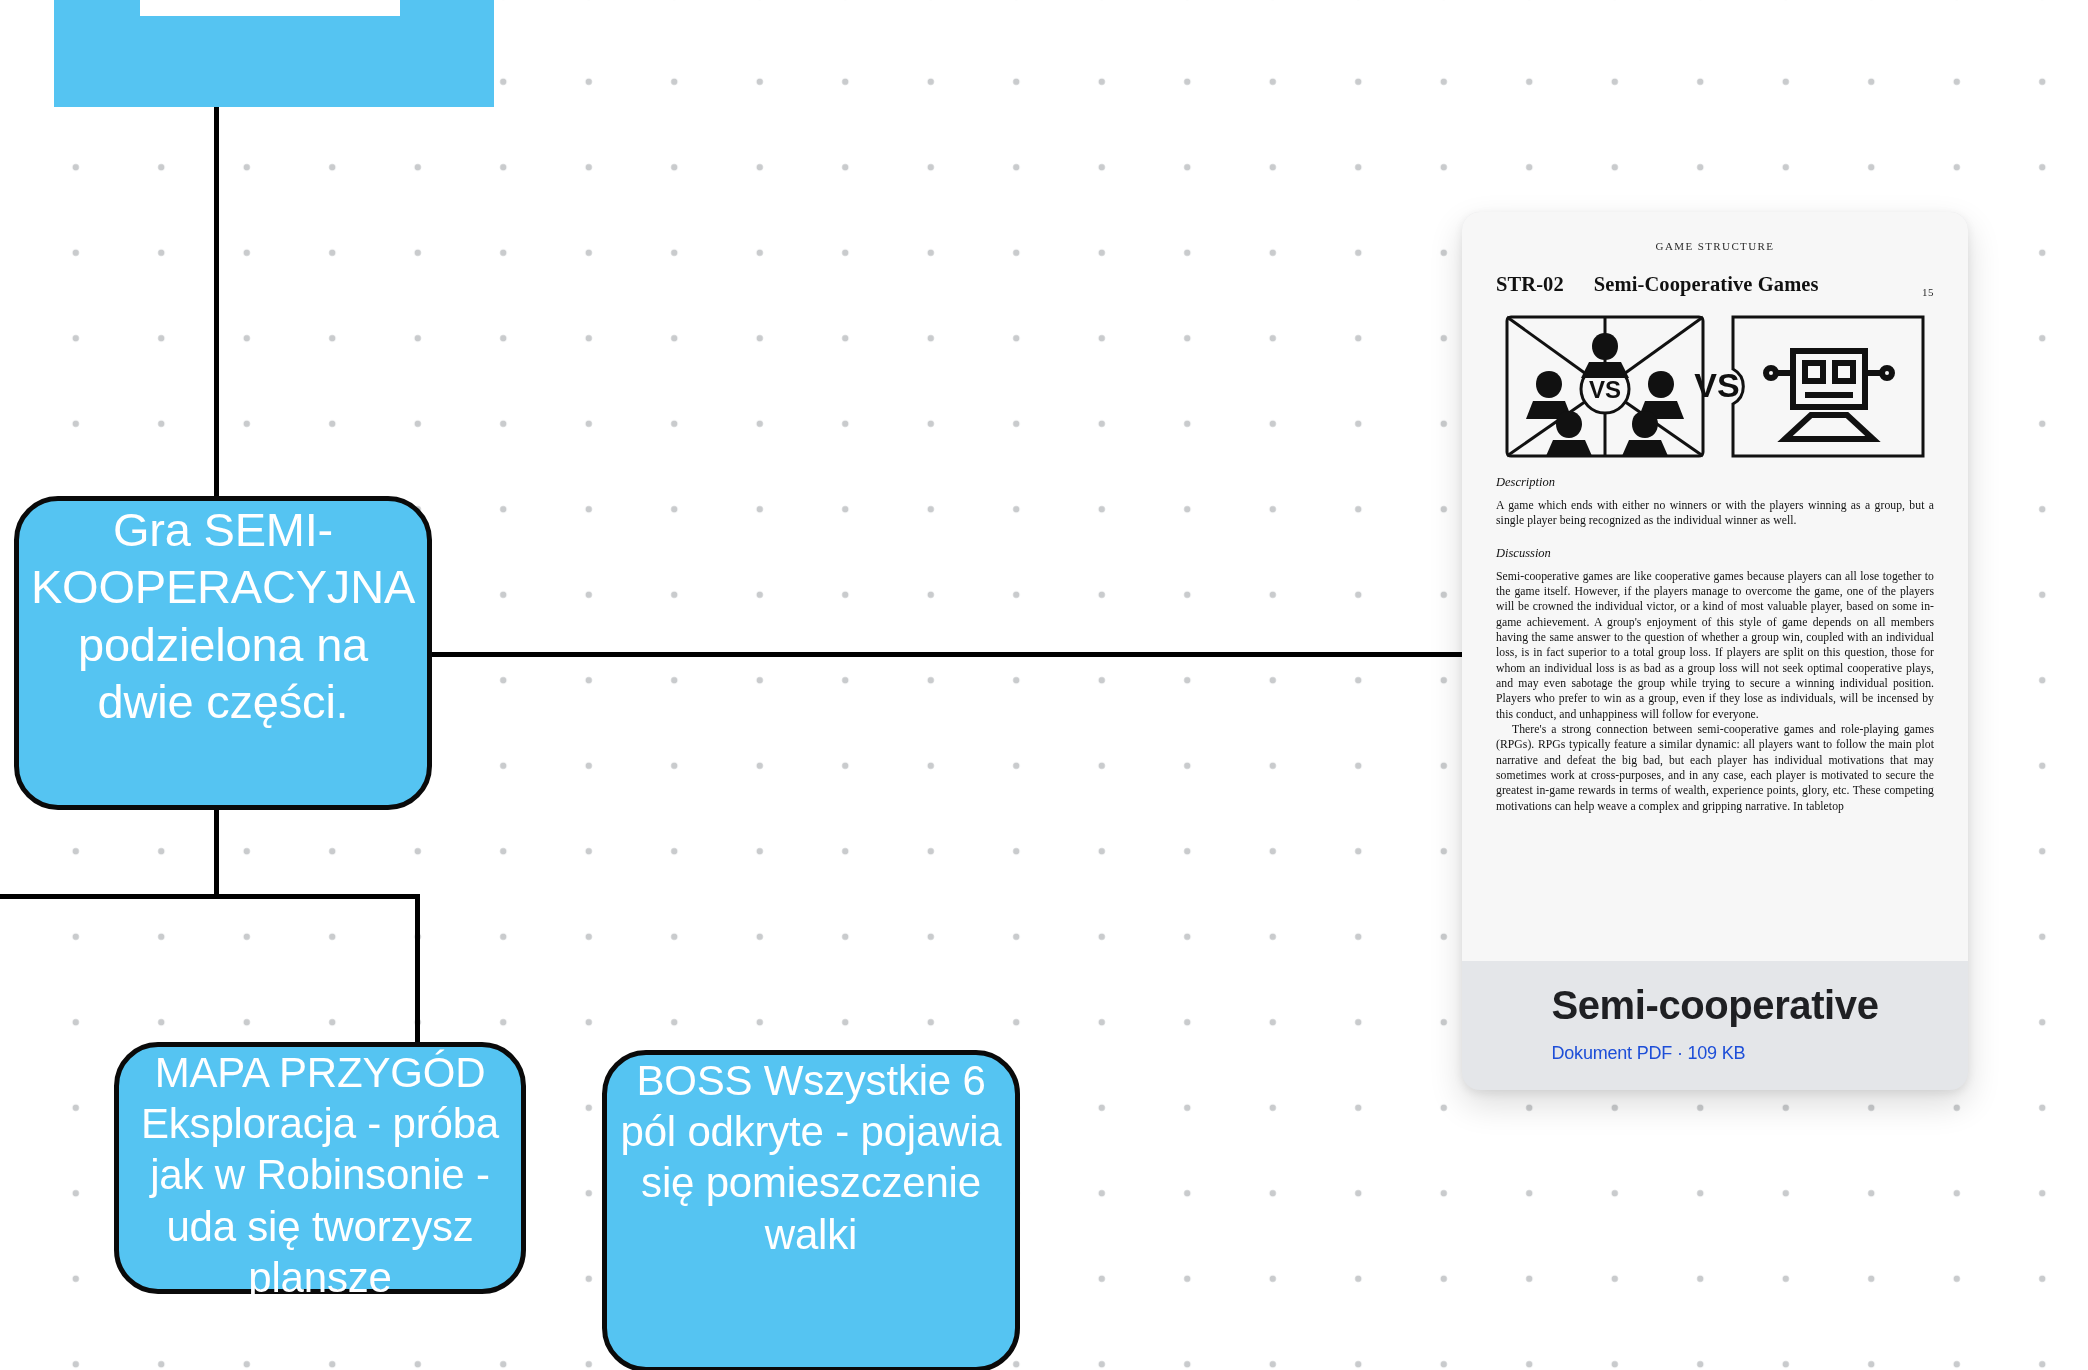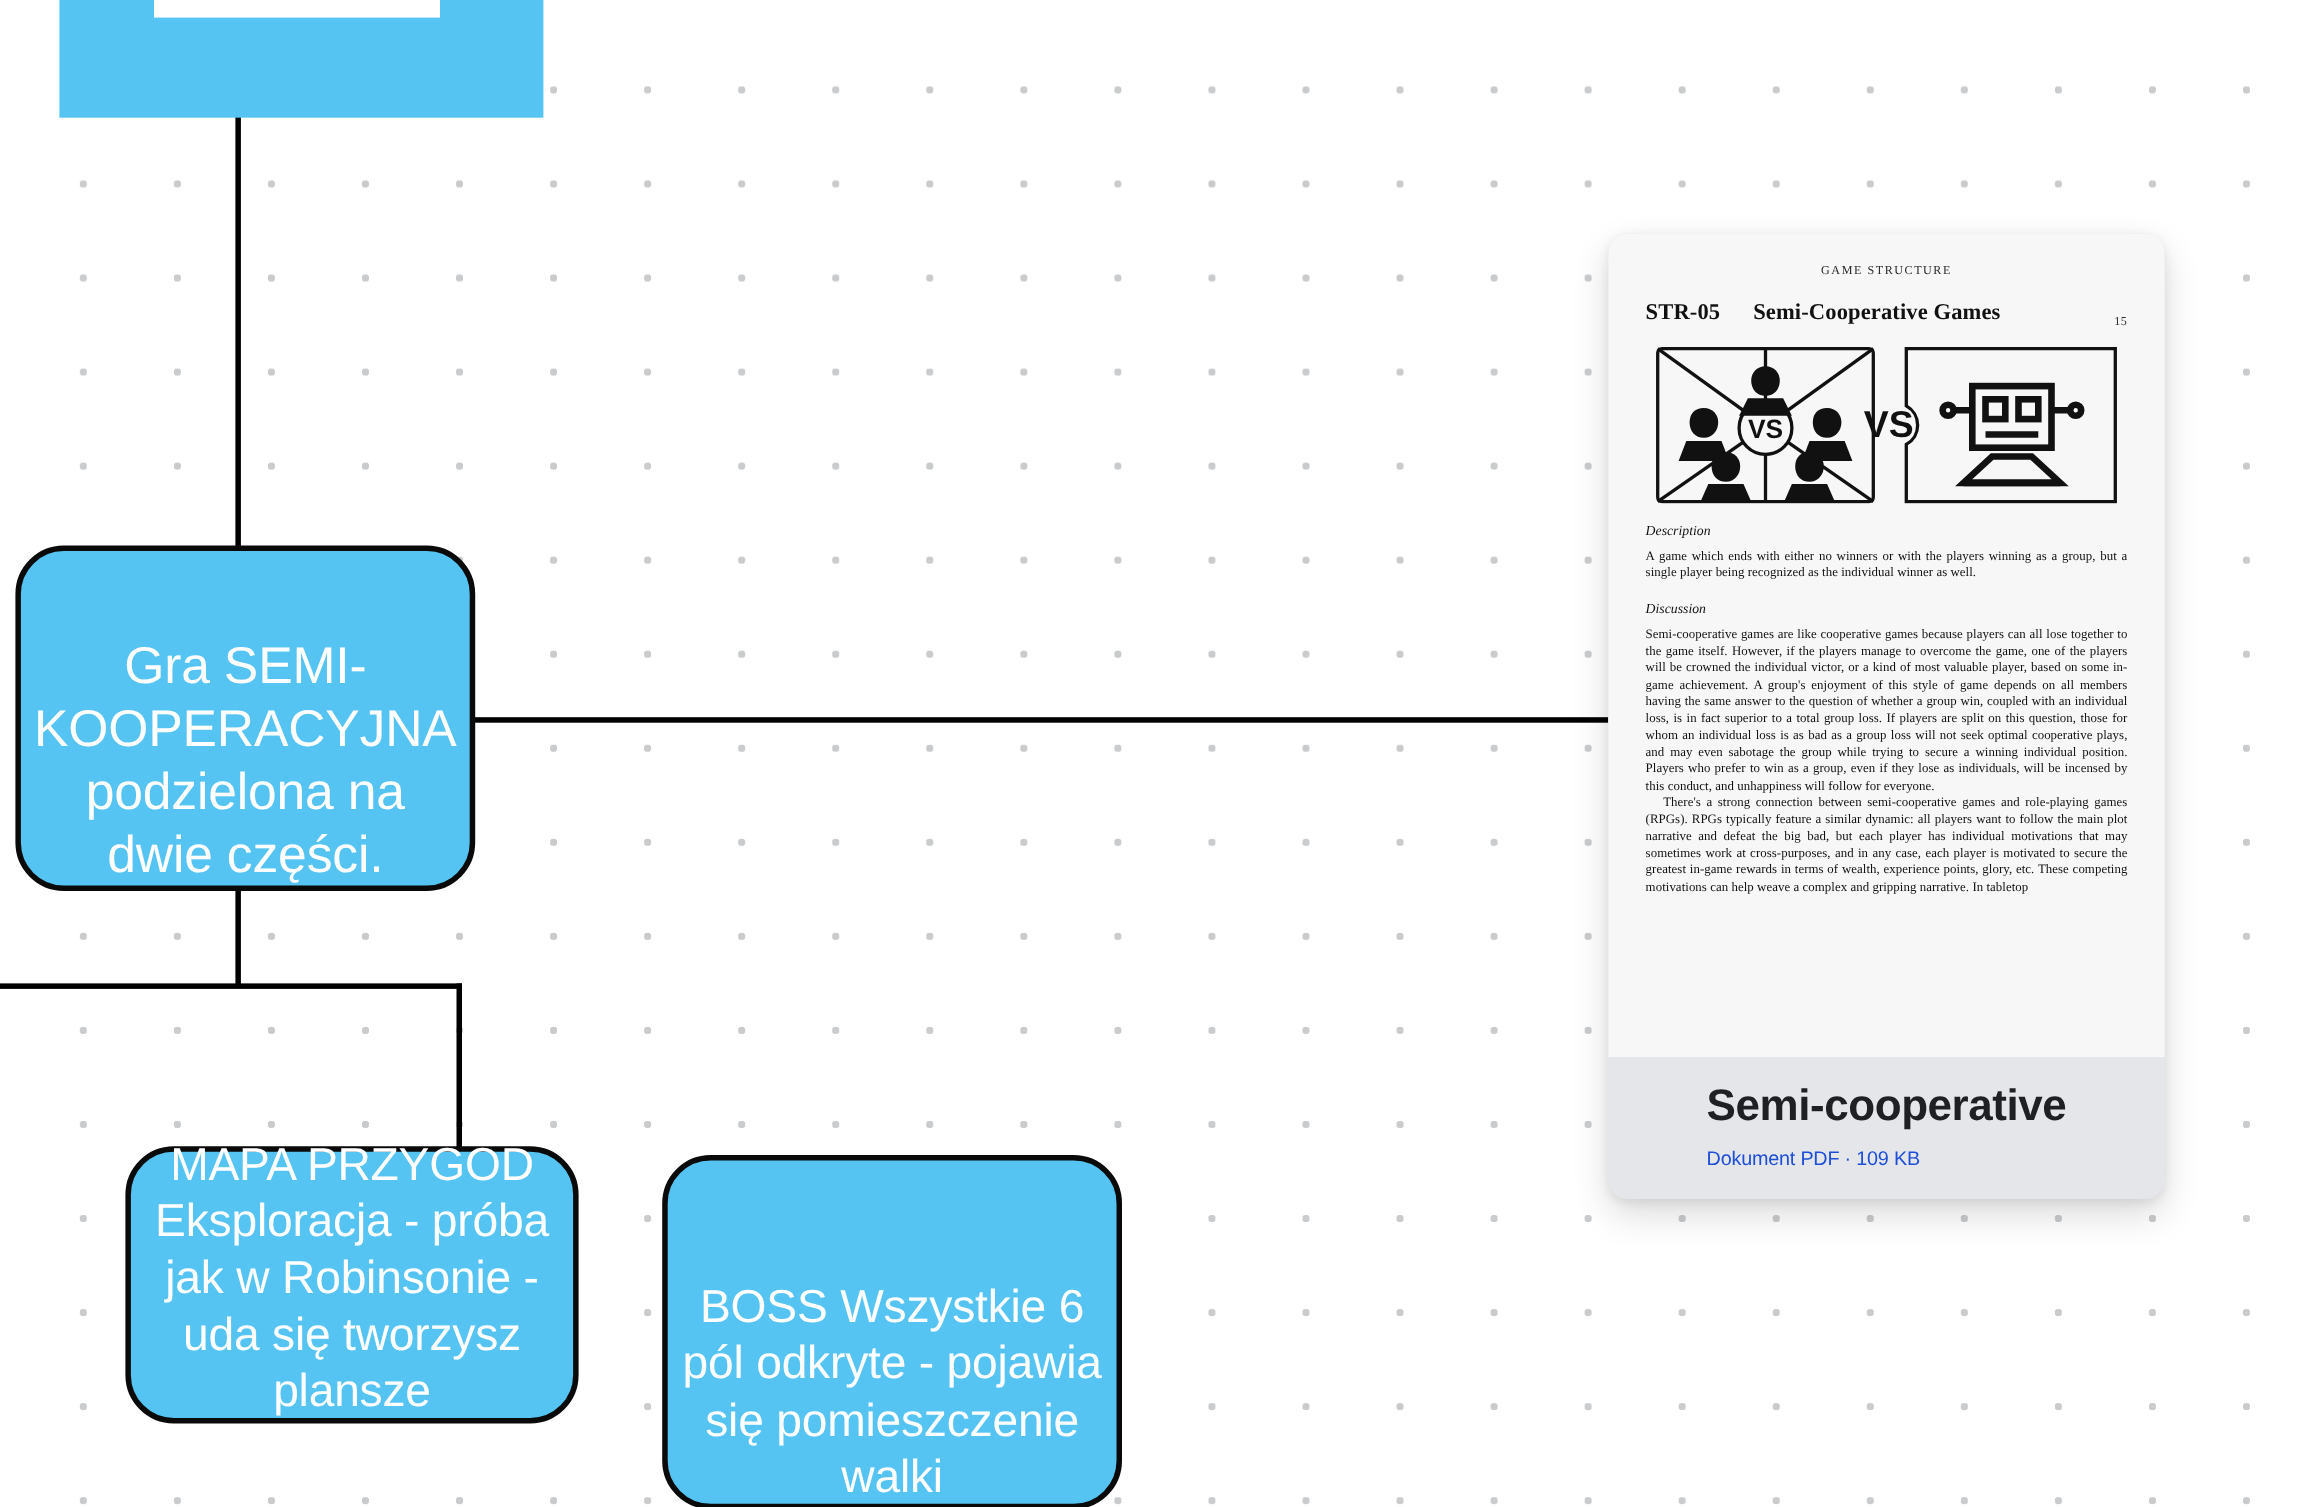--- a/index.html
+++ b/index.html
@@ -33,21 +33,21 @@
 
   
   .node {
     position: absolute;
     box-sizing: border-box;
     background: #55C4F2;
     border: 5px solid #0a0a0a;
     border-radius: 44px;
     color: #ffffff;
     display: flex;
-    align-items: flex-end;
+    align-items: flex-start;
     justify-content: center;
     text-align: center;
     line-height: 1.22;
     letter-spacing: -0.2px;
     font-weight: 400;
     overflow: visible;
   }
   .node-text { width: 100%; padding: 0 10px; }
 
   
@@ -223,21 +223,21 @@
   <div class="file-card">
 
     <div class="file-preview">
 
       <div class="doc-runhead">
         <span>GAME STRUCTURE</span>
         <span class="doc-pageno">15</span>
       </div>
 
       <div class="doc-title-row">
-        <span class="doc-code">STR-05</span>
+        <span class="doc-code">STR-02</span>
         <span>Semi-Cooperative Games</span>
       </div>
 
       <div class="doc-figure">
         <svg width="420" height="143" viewBox="0 0 420 143" xmlns="http://www.w3.org/2000/svg">
           <g fill="none" stroke="#111" stroke-width="3">
 
             <rect x="2" y="2" width="196" height="139" rx="4"></rect>
             <line x1="2" y1="2" x2="88" y2="64"></line>
             <line x1="198" y1="2" x2="112" y2="64"></line>

